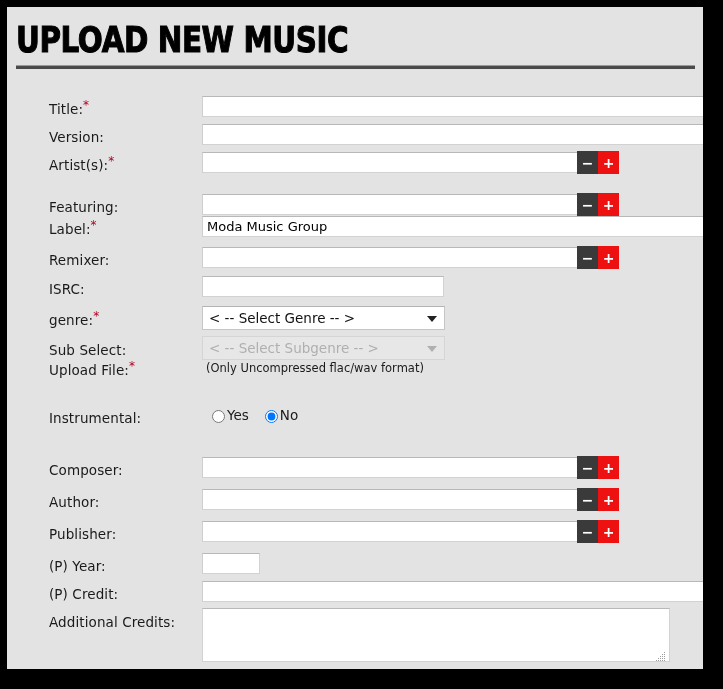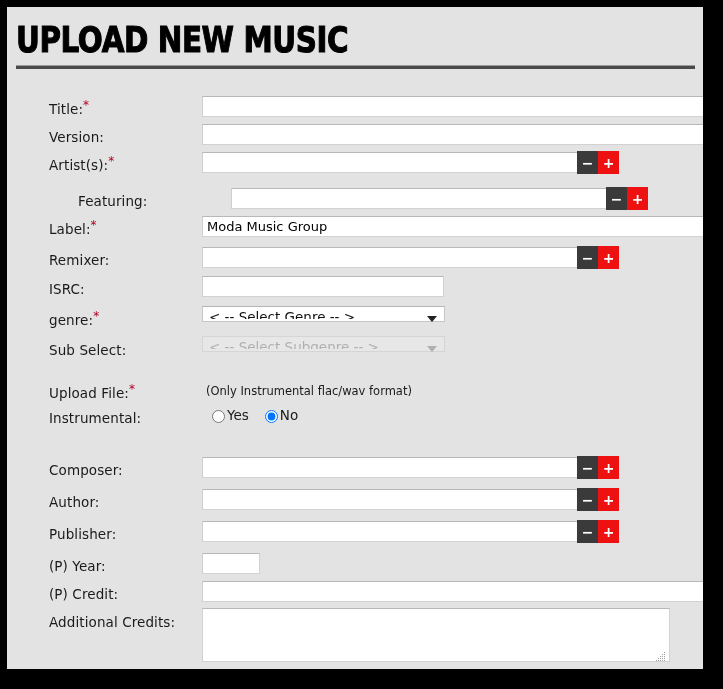--- a/index.html
+++ b/index.html
@@ -126,21 +126,21 @@
   }
   .mini-btn.minus { background: #3a3a3a; }
   .mini-btn.plus  { background: #ee1111; }
 
   
   .sel {
     position: absolute;
     left: 195px;
     top: -4px;
     width: 243px;
-    height: 16px;
+    height: 24px;
     box-sizing: border-box;
     background: #ffffff;
     border: 1px solid #c6c6c6;
     border-top-color: #b4b4b4;
     font-family: "DejaVu Sans", sans-serif;
     font-size: 13.5px;
     color: #111111;
     padding: 2px 22px 2px 6px;
     -webkit-appearance: none;
     -moz-appearance: none;
@@ -242,21 +242,21 @@
         <input type="text" class="txt wide" style="">
       </div>
       <div class="row" style="position: absolute; left: 0px; top: 78px; width: 696px;">
         <div class="lbl">Artist(s):<span class="req">*</span></div>
         <input type="text" class="txt medium" style="">
         <div class="btnpair">
           <button class="mini-btn minus">−</button>
           <button class="mini-btn plus">+</button>
         </div>
       </div>
-      <div class="row" style="position: absolute; left: 0px; top: 114px; width: 584px; margin-left: 29px;">
+      <div class="row" style="position: absolute; left: 0px; top: 120px; width: 584px;">
         <div class="lbl">Featuring:</div>
         <input type="text" class="txt medium" style="">
         <div class="btnpair">
           <button class="mini-btn minus">−</button>
           <button class="mini-btn plus">+</button>
         </div>
       </div>
       <div class="row" style="position: absolute; left: 0px; top: 142px; width: 696px;">
         <div class="lbl">Label:<span class="req">*</span></div>
         <input type="text" class="txt wide" value="Moda Music Group" style="">
@@ -280,23 +280,23 @@
           <span class="sel-arrow"></span>
         </div>
       </div>
       <div class="row" style="position: absolute; left: 0px; top: 263px; width: 696px;">
         <div class="lbl">Sub Select:</div>
         <div class="sel-wrap">
           <select class="sel" disabled=""><option>&lt; -- Select Subgenre -- &gt;</option></select>
           <span class="sel-arrow dim"></span>
         </div>
       </div>
-      <div class="row" style="position: absolute; left: 0px; top: 306px; width: 696px;">
+      <div class="row" style="position: absolute; left: 0px; top: 283px; width: 696px;">
         <div class="lbl">Upload File:<span class="req">*</span></div>
-        <div class="note">(Only Instrumental flac/wav format)</div>
+        <div class="note">(Only Uncompressed flac/wav format)</div>
       </div>
       <div class="row" style="position: absolute; left: 0px; top: 331px; width: 696px;">
         <div class="lbl">Instrumental:</div>
         <div class="radio-group">
           <label><input type="radio" name="instrumental" style=""><span>Yes</span></label>
           <label><input type="radio" name="instrumental" checked="" style=""><span>No</span></label>
         </div>
       </div>
       <div class="row" style="position: absolute; left: 0px; top: 383px; width: 612px;">
         <div class="lbl">Composer:</div>

